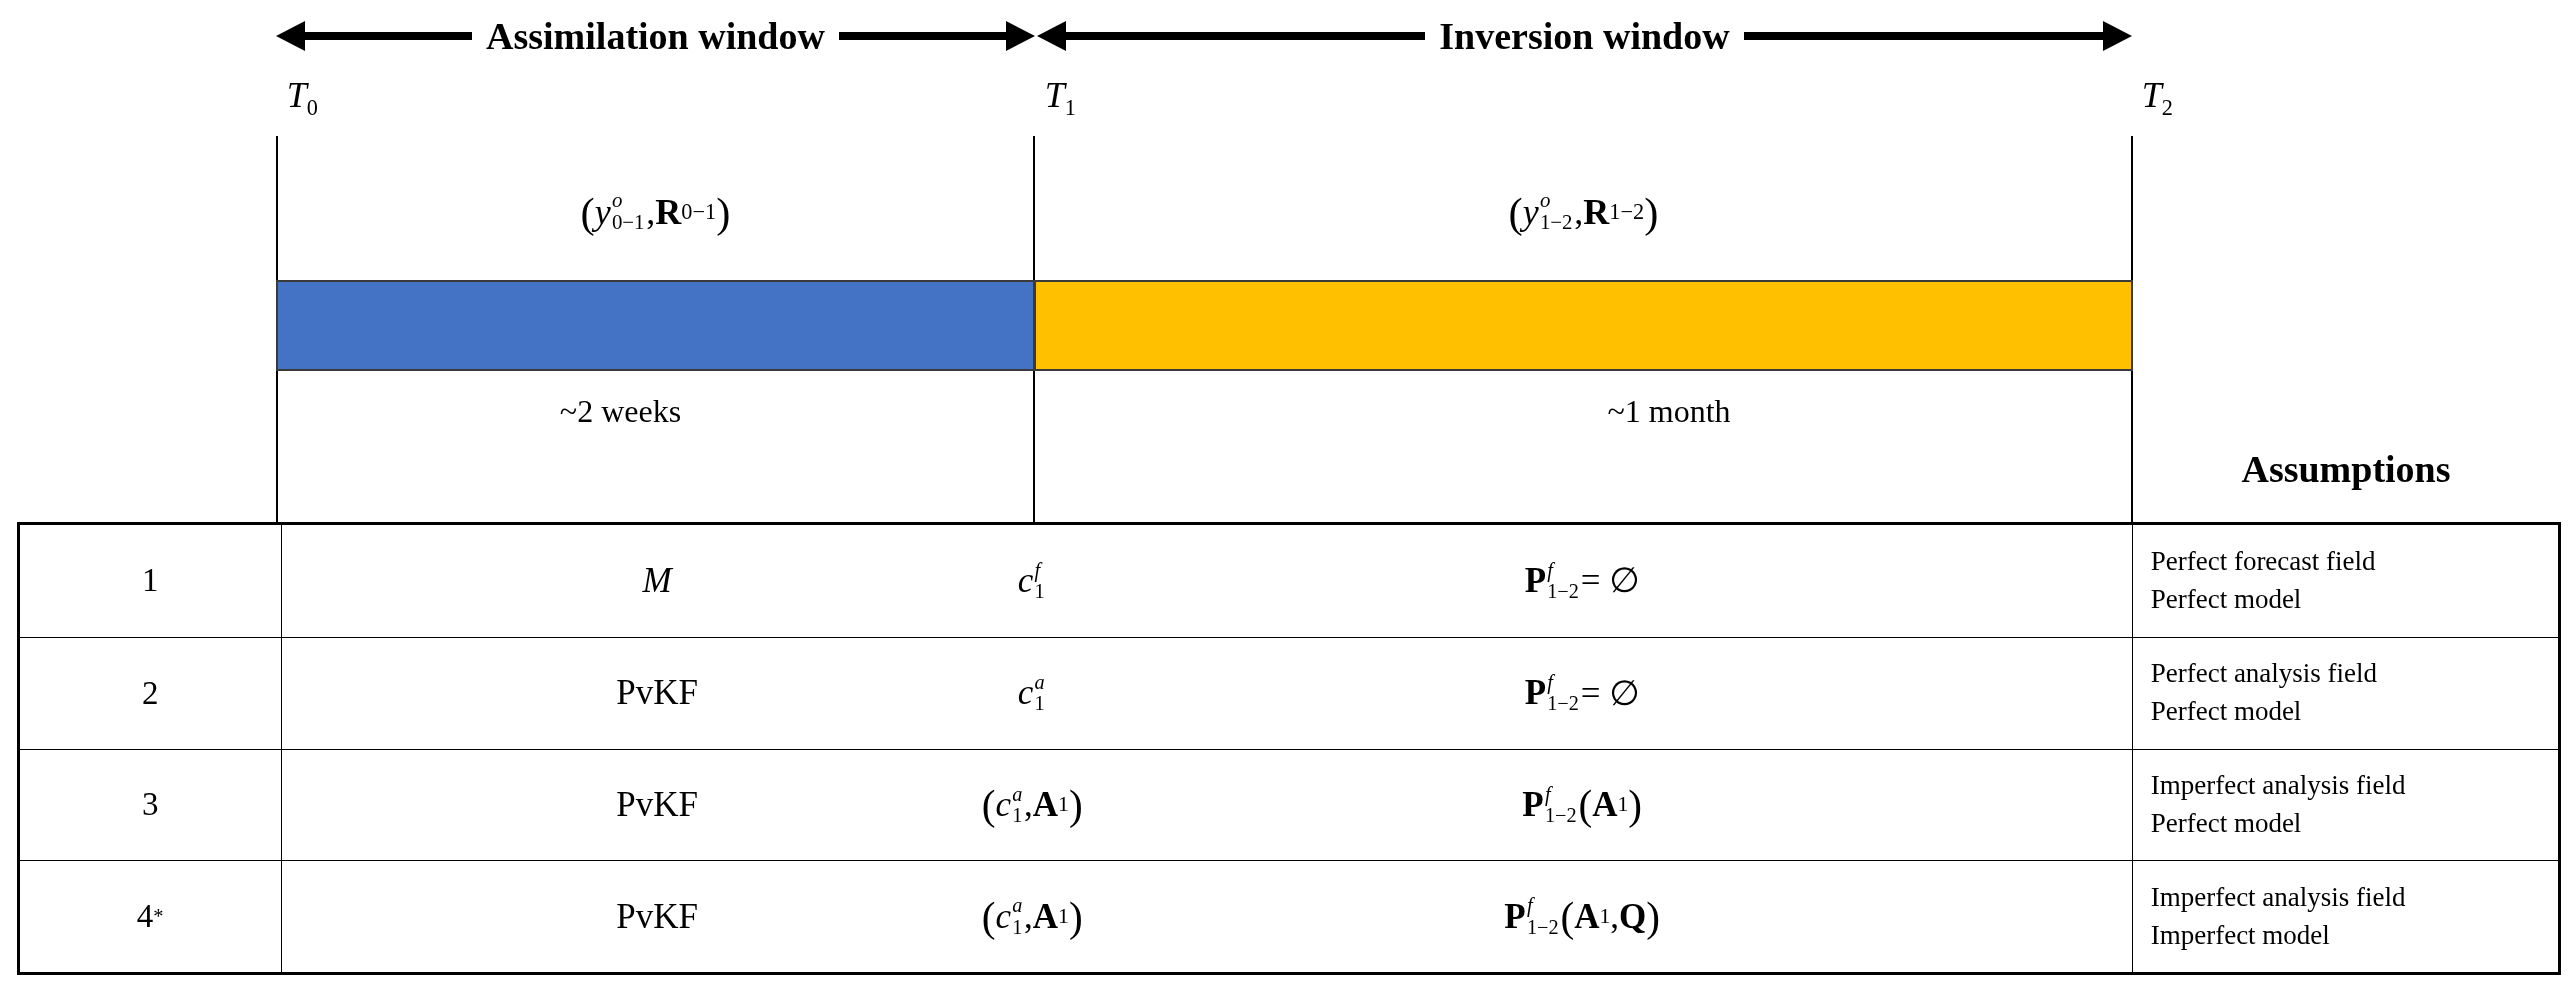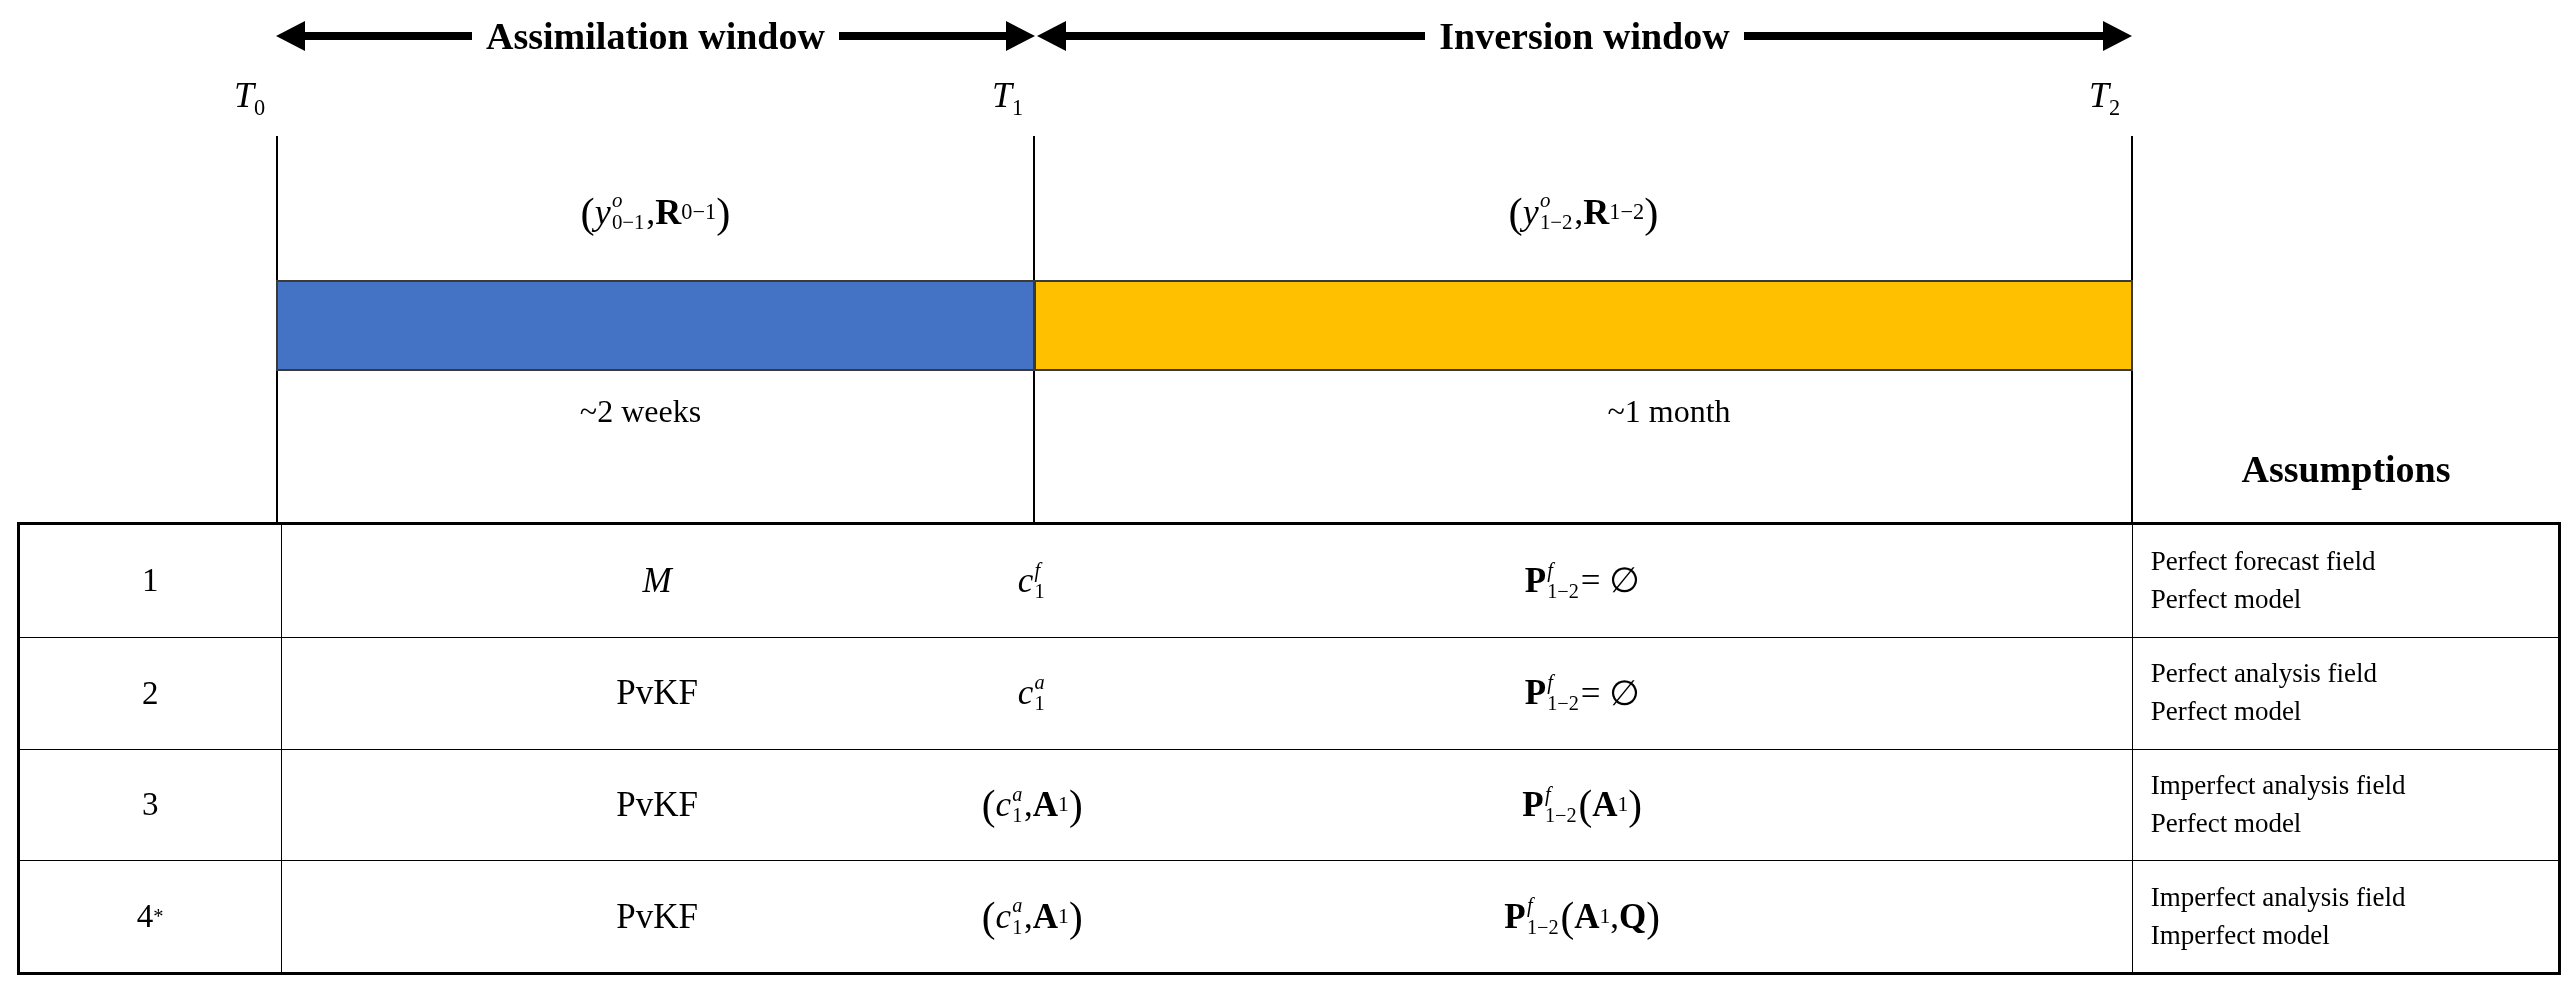--- a/index.html
+++ b/index.html
@@ -12,38 +12,38 @@
   .window-header{position:absolute;top:18px;height:36px;display:flex;align-items:center;}
   #wh-assim{left:276px;width:759px;}
   #wh-inv{left:1037px;width:1095px;}
   .shaft{flex:1;height:7.2px;background:#000;}
   .head{width:0;height:0;border-top:15px solid transparent;border-bottom:15px solid transparent;flex:0 0 auto;}
   .head-left{border-right:29px solid #000;}
   .head-right{border-left:29px solid #000;}
   .window-label{font-weight:bold;font-size:38px;line-height:1;white-space:nowrap;padding:0 14.4px;}
 
   
-  .t-label{position:absolute;top:74px;width:84px;text-align:left;font-size:36px;}
+  .t-label{position:absolute;top:74px;width:84px;text-align:right;font-size:36px;}
   #t0{left:234px;} #t1{left:992px;} #t2{left:2089px;}
   .vline{position:absolute;top:136px;width:1.8px;height:386px;background:#000;}
   #vl0{left:276px;} #vl1{left:1033px;} #vl2{left:2131px;}
 
   
   .obs-label{position:absolute;top:175px;height:74px;display:flex;align-items:center;justify-content:center;font-size:36px;}
   #obs-assim{left:276px;width:759px;}
   #obs-inv{left:1034px;width:1099px;}
 
   
   .bar{position:absolute;top:280px;height:91px;border:2.4px solid #3a3a3a;}
   #bar-assim{left:276px;width:759px;}
   #bar-inv{left:1034px;width:1099px;}
 
   
   .duration-label{position:absolute;top:390px;height:42px;display:flex;align-items:center;justify-content:center;font-size:32px;}
-  #dur-assim{left:280px;width:721px;}
+  #dur-assim{left:260px;width:721px;}
   #dur-inv{left:1034px;width:1270px;}
 
   
   .col-header{position:absolute;top:444px;height:50px;display:flex;align-items:center;justify-content:center;font-weight:bold;font-size:38px;}
   #experiments-header{left:12px;width:263px;}
   #assumptions-header{left:2132px;width:428px;text-align:center;}
 
   
   #exp-table{position:absolute;left:16.7px;top:522px;width:2544px;height:453px;border:3px solid #000;
              display:grid;grid-template-columns:261px 1851px 1fr;grid-template-rows:repeat(4,1fr);background:#fff;}

